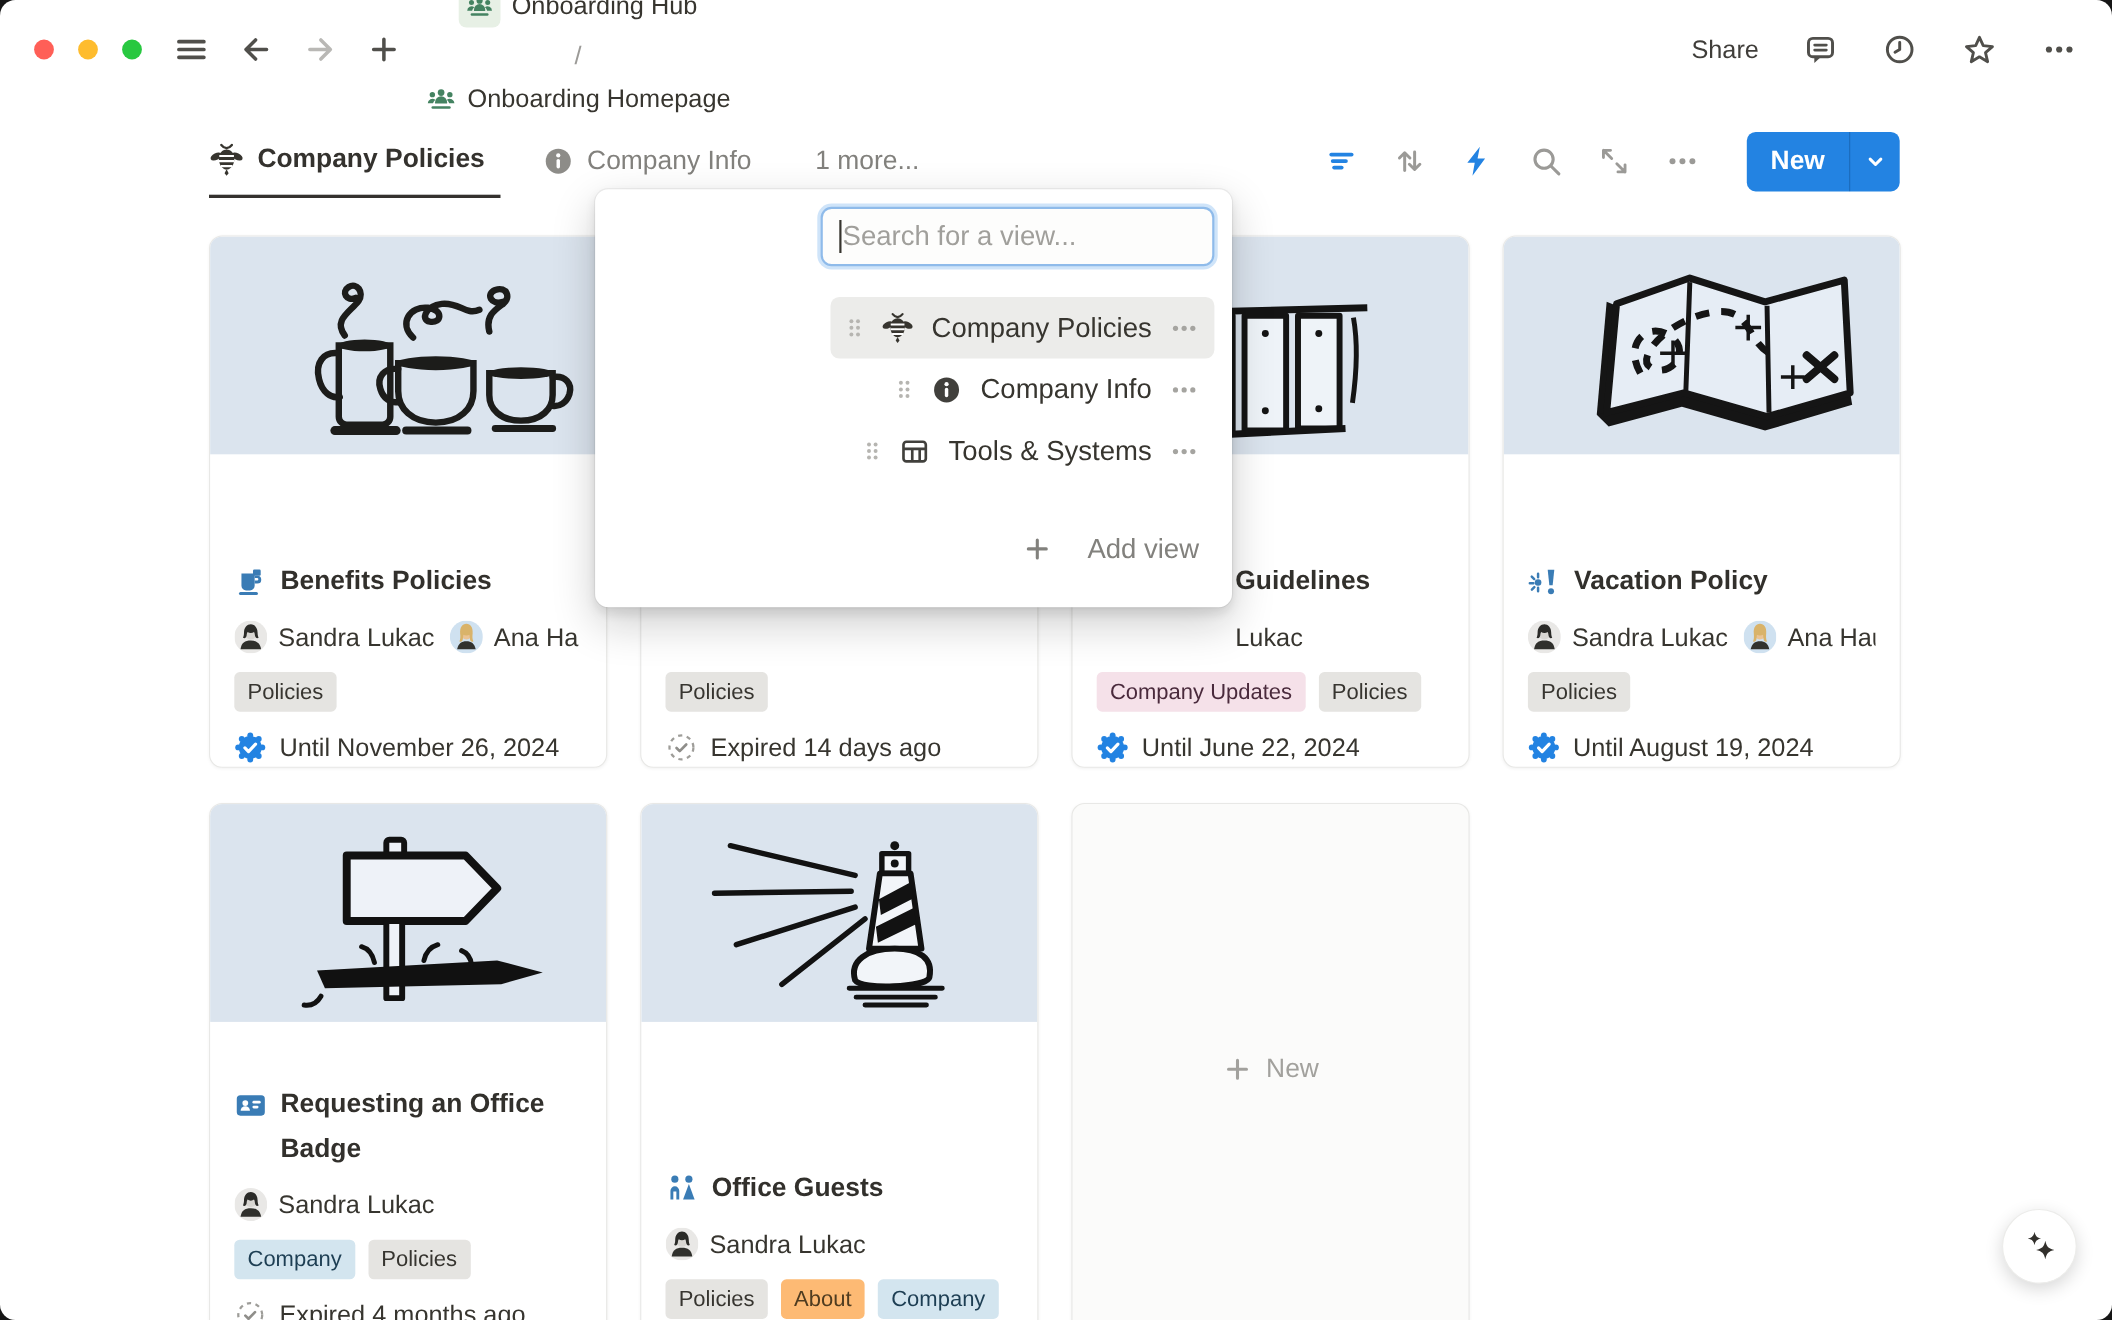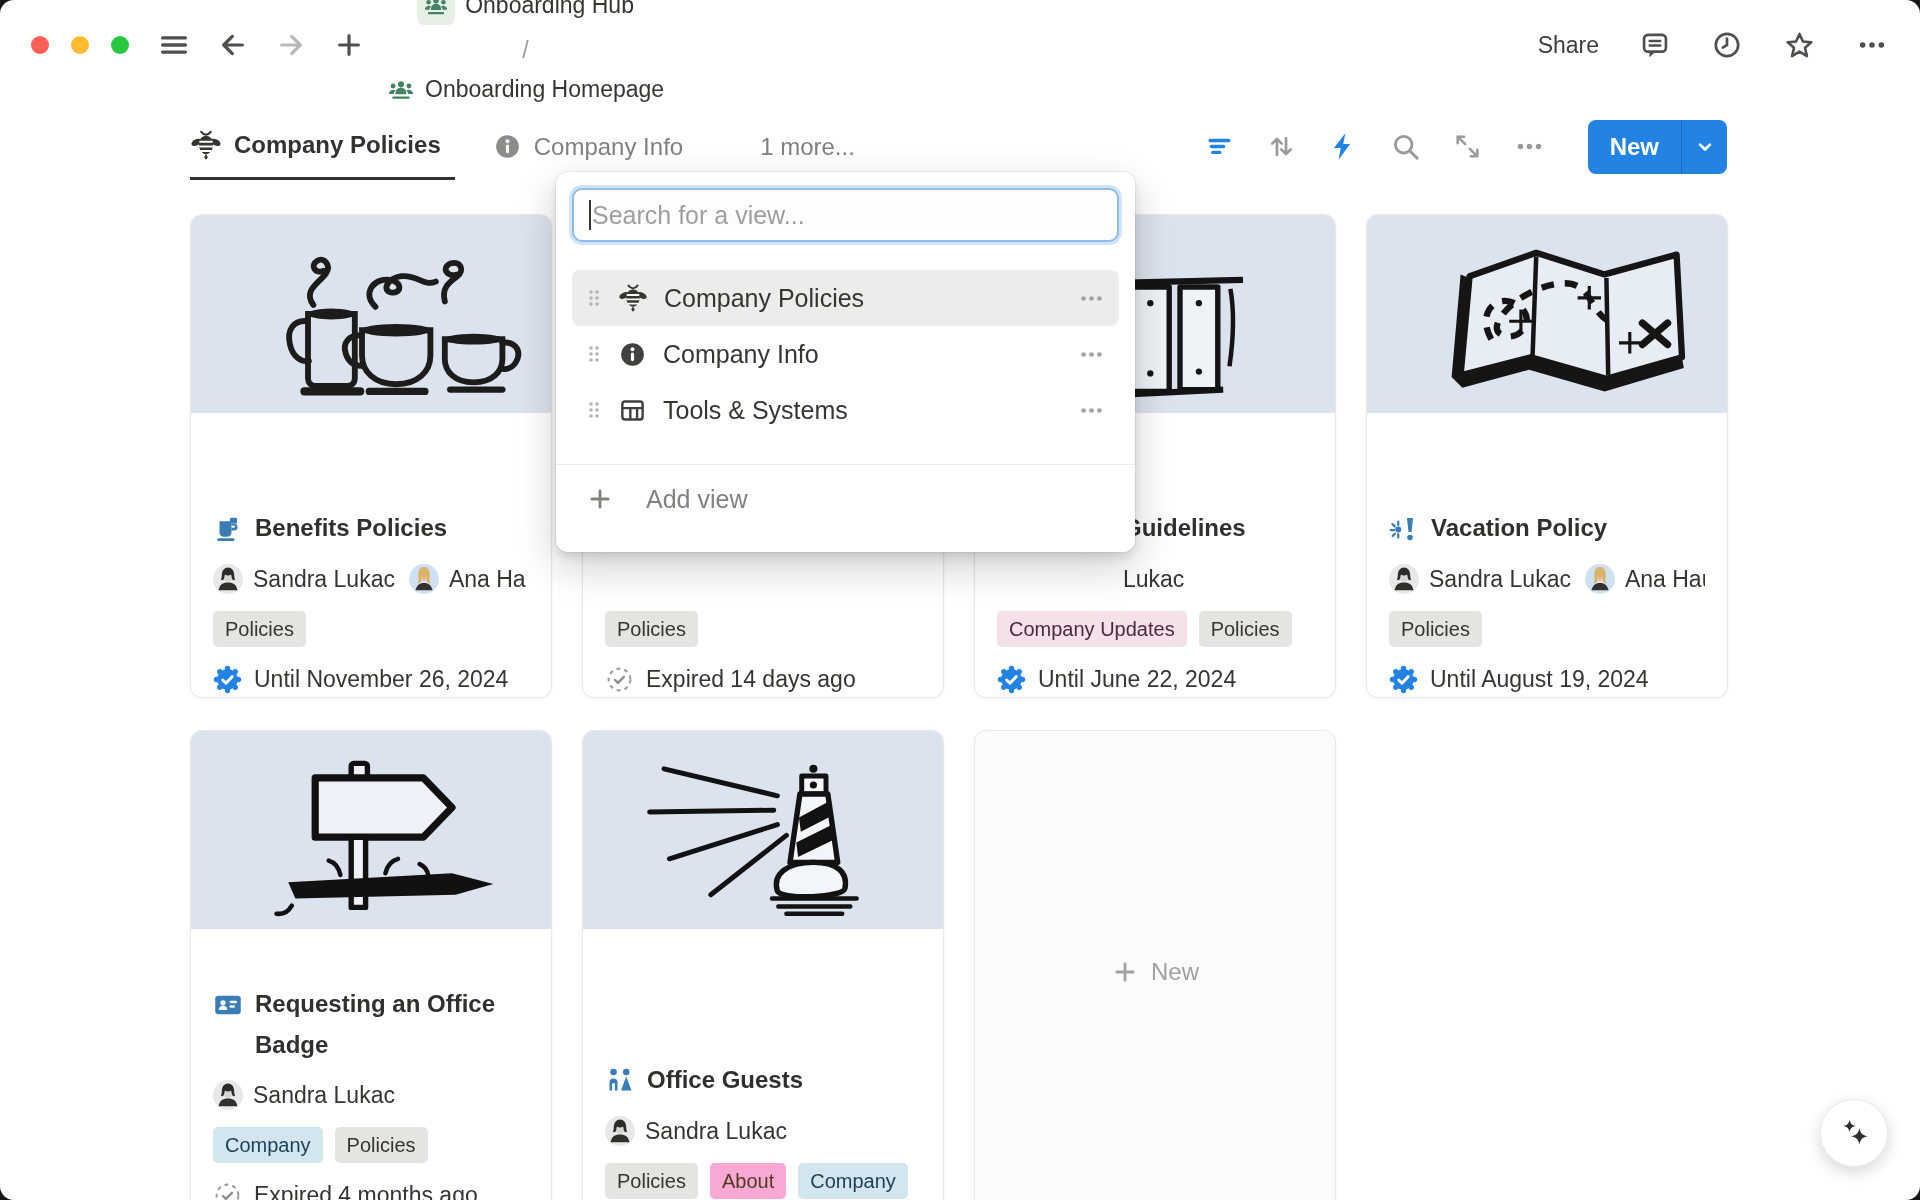--- a/index.html
+++ b/index.html
@@ -20,21 +20,21 @@
   .crumb-tile{width:38px;height:38px;border-radius:7px;background:#e7f0e5;display:flex;align-items:center;justify-content:center;}
   .crumb-sep{color:#9b9a97;font-size:23px;padding:0 2px;}
   .topbar-right{margin-left:auto;display:flex;align-items:center;gap:36px;}
   .share-btn{background:none;border:none;font-size:23px;color:#403e3a;cursor:pointer;padding:4px 2px;}
   
   .viewbar{position:absolute;top:113px;left:190px;right:193px;height:67px;display:flex;align-items:stretch;}
   .tabs{display:flex;align-items:stretch;gap:38px;}
   .tab{display:flex;align-items:center;gap:12px;background:none;border:none;font-size:24px;cursor:pointer;padding:0 14px 0 0;}
   .tab.active{font-weight:700;color:#34322e;border-bottom:3px solid #34322e;}
   .tab.inactive{font-weight:500;color:#82817d;}
-  .more-views{display:flex;align-items:center;font-size:24px;color:#82817d;background:none;border:none;cursor:pointer;margin-left:19px;}
+  .more-views{display:flex;align-items:center;font-size:24px;color:#82817d;background:none;border:none;cursor:pointer;}
   .viewbar-right{margin-left:auto;display:flex;align-items:center;gap:27px;}
   .new-btn{margin-left:14px;display:flex;align-items:stretch;background:#2383e2;border:none;border-radius:8px;
     height:54px;cursor:pointer;padding:0;overflow:hidden;}
   .new-btn-main{display:flex;align-items:center;padding:0 22px;color:#fff;font-size:24px;font-weight:600;}
   .new-btn-chev{display:flex;align-items:center;justify-content:center;width:46px;border-left:1px solid rgba(10,60,110,.35);}
   
   .cards{position:absolute;top:214px;left:190px;display:grid;grid-template-columns:repeat(4,362px);
     grid-auto-rows:484px;column-gap:30px;row-gap:32px;}
   .card{background:#fff;border:1px solid #e8e8e6;border-radius:12px;overflow:hidden;box-shadow:0 1px 3px rgba(15,15,15,.05);
     display:flex;flex-direction:column;cursor:pointer;justify-content:space-between;}
@@ -43,30 +43,30 @@
   .card-title-row{display:flex;align-items:flex-start;gap:12px;min-height:42px;margin-bottom:10px;}
   .card-title{font-size:24px;font-weight:700;color:#32302c;line-height:41px;}
   .title-ic{margin-top:7px;}
   .person-row{display:flex;align-items:center;gap:10px;height:40px;margin-bottom:12px;font-size:23px;color:#37352f;
     white-space:nowrap;overflow:hidden;}
   .person-row .second{margin-left:4px;}
   .tags-row{display:flex;flex-wrap:wrap;gap:12px;row-gap:10px;margin-bottom:14px;}
   .tag{font-size:20px;line-height:1;padding:8px 12px;border-radius:5px;white-space:nowrap;}
   .tag-gray{background:#e5e4e1;color:#373530}
   .tag-blue{background:#d3e5ef;color:#1d3e53}
-  .tag-yellow{background:#f9a8d4;color:#4f3c20}
+  .tag-yellow{background:#fdba74;color:#4f3c20}
   .tag-pink{background:#f5e1e9;color:#4a2a3c}
   .status-row{display:flex;align-items:center;gap:12px;height:36px;font-size:23px;color:#37352f;}
   .offset-occluded{margin-left:126px;}
   .card-empty{background:#fbfbfa;display:flex;align-items:center;justify-content:center;}
   .empty-inner{display:flex;align-items:center;gap:12px;color:#a2a19d;font-size:24px;}
   
-  .dropdown{position:absolute;left:556px;top:172px;width:579px;height:380px;background:#fff;border-radius:12px;z-index:30;
+  .dropdown{position:absolute;left:541px;top:172px;width:579px;height:380px;background:#fff;border-radius:12px;z-index:30;
     box-shadow:rgba(15,15,15,.05) 0 0 0 1px, rgba(15,15,15,.1) 0 5px 10px, rgba(15,15,15,.2) 0 15px 40px;
-    padding:16px;box-sizing:border-box;display:flex;flex-direction:column;}
+    padding:16px;box-sizing:border-box;display:flex;flex-direction:column;align-items:flex-end;}
   .search-box{position:relative;height:54px;border-radius:10px;background:#fdfdfc;border:2px solid #8fbbea;
     box-shadow:0 0 0 3px rgba(35,131,226,.22);box-sizing:border-box;display:flex;align-items:center;margin-bottom:28px;}
   .search-box input{border:none;outline:none;background:transparent;font-size:25px;color:#37352f;width:100%;
     padding:0 14px 0 18px;font-family:inherit;}
   .search-box input::placeholder{color:#a09f9b;}
   .caret{position:absolute;left:15px;top:10px;width:2px;height:30px;background:#37352f;}
   .dd-item{display:flex;align-items:center;gap:16px;height:56px;border-radius:8px;padding:0 14px;font-size:25px;
     font-weight:500;color:#37352f;cursor:pointer;}
   .dd-item.selected{background:#ececea;}
   .dd-label{flex:1;}

